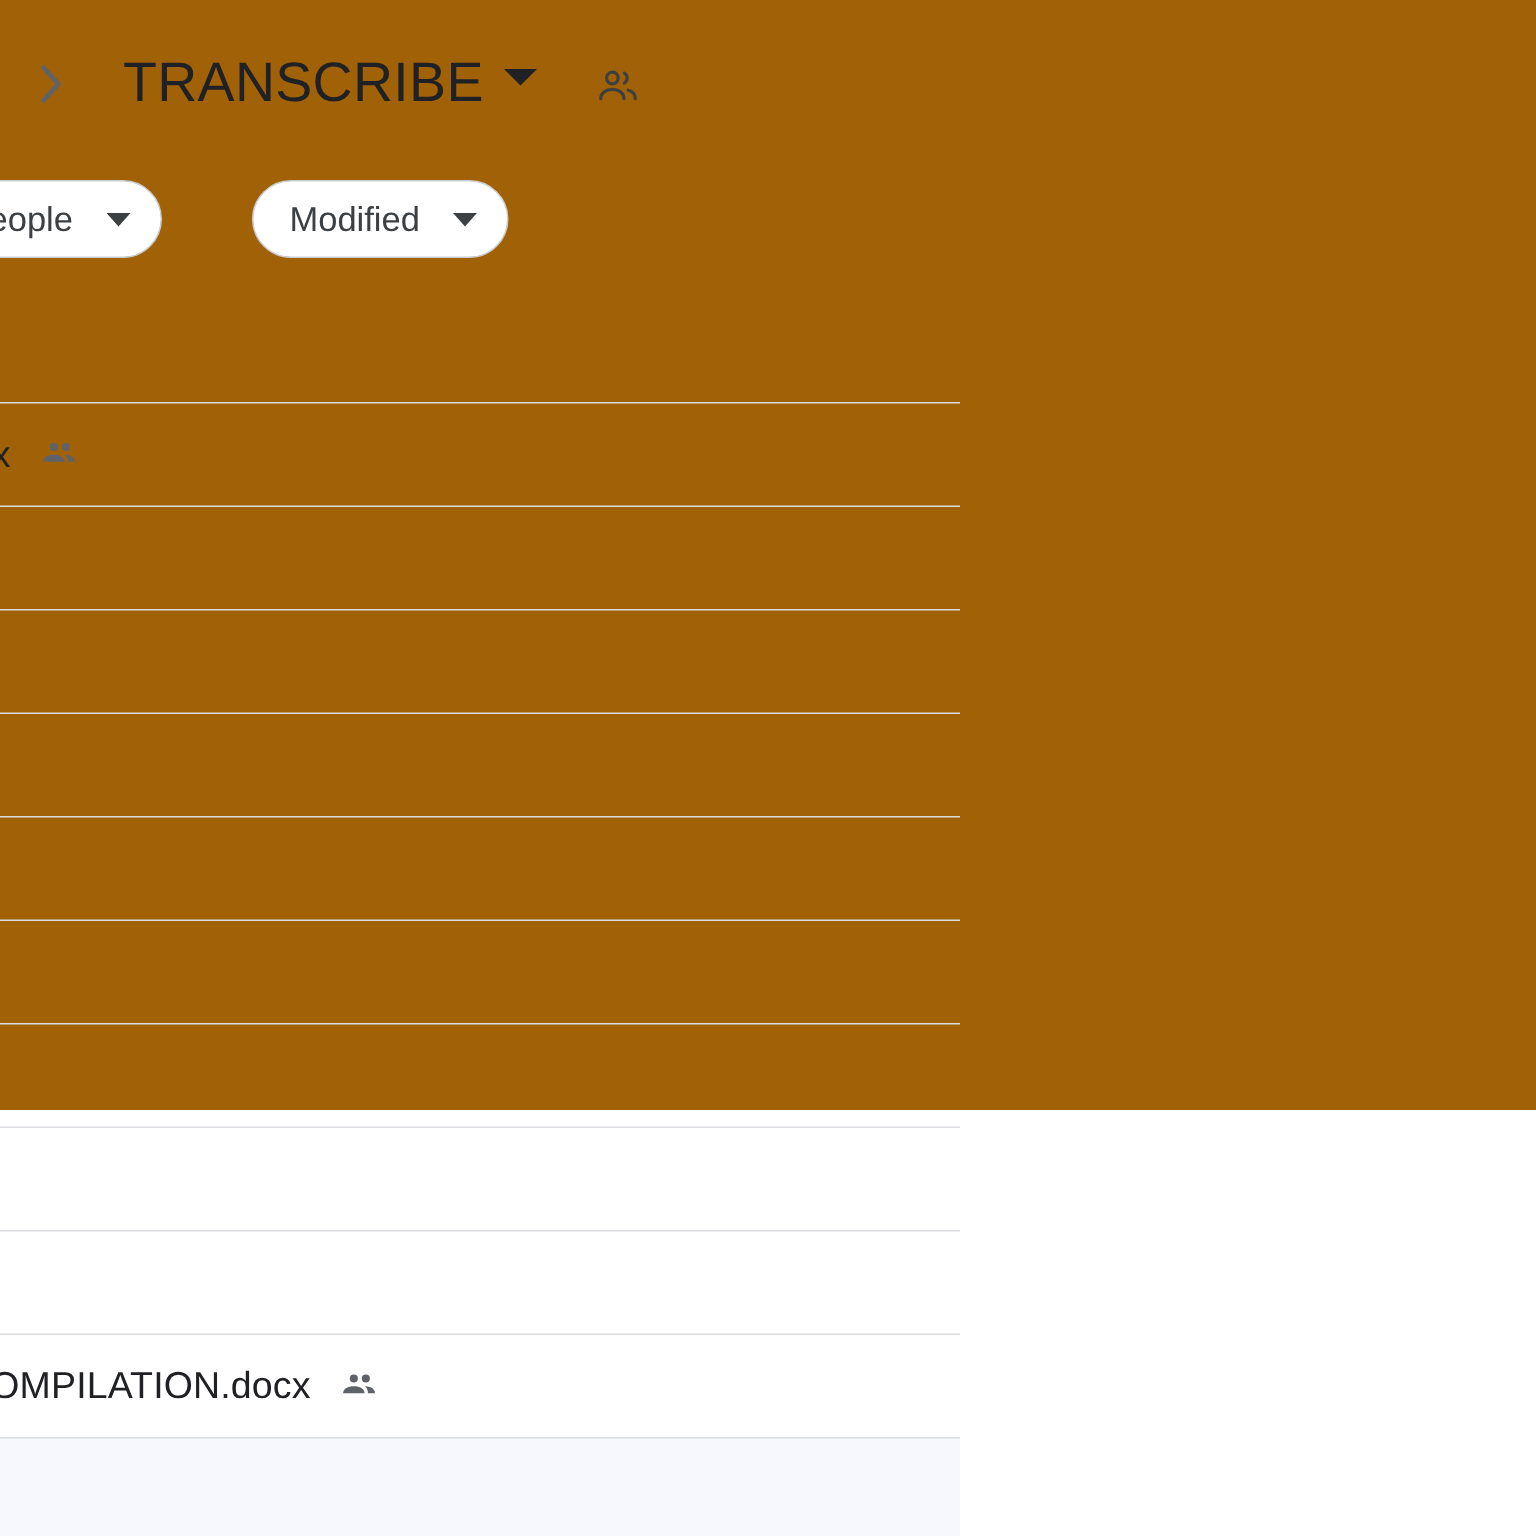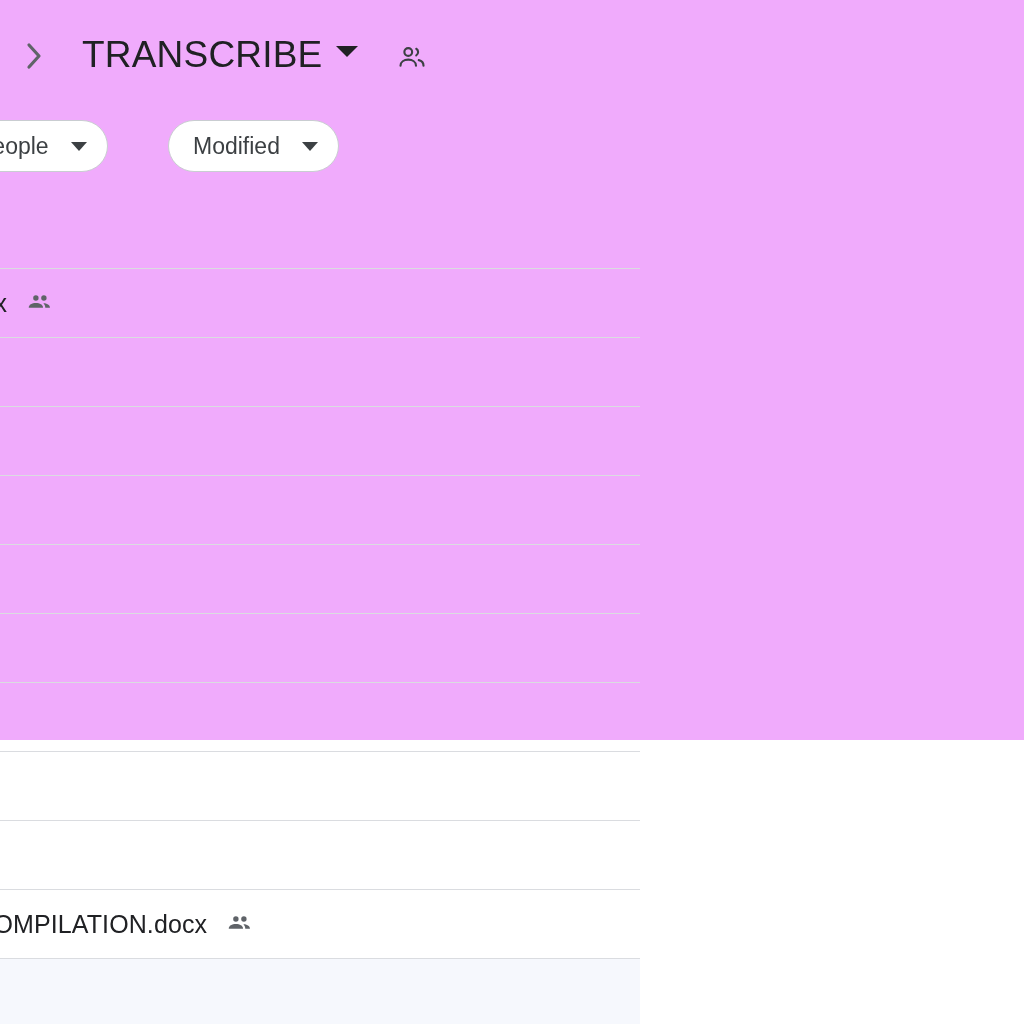--- a/index.html
+++ b/index.html
@@ -4,21 +4,21 @@
 <style>
   * { margin:0; padding:0; box-sizing:border-box; }
   html, body {
     width:1024px; height:1024px;
     background:#ffffff;
     font-family:"Liberation Sans", sans-serif;
     overflow:hidden;
     -webkit-font-smoothing:antialiased;
   }
 
-  .screen { position:relative; width:1024px; height:740px; background:#f0abfc; }
+  .screen { position:relative; width:1024px; height:740px; background:#a16207; }
 
   
   .header {
     position:absolute; left:0; top:0; width:1024px; height:112px;
     display:flex; align-items:center;
   }
   .crumb-chevron {
     position:absolute; left:18px; top:38px;
     width:32px; height:36px;
     display:flex; align-items:center; justify-content:center;

